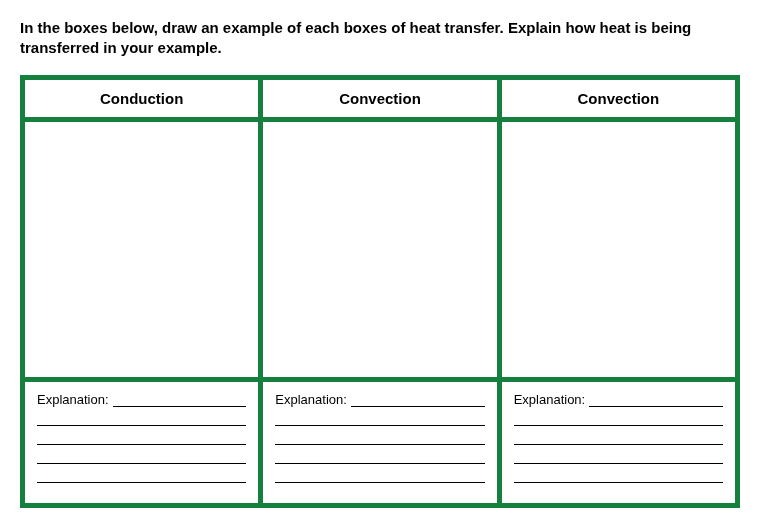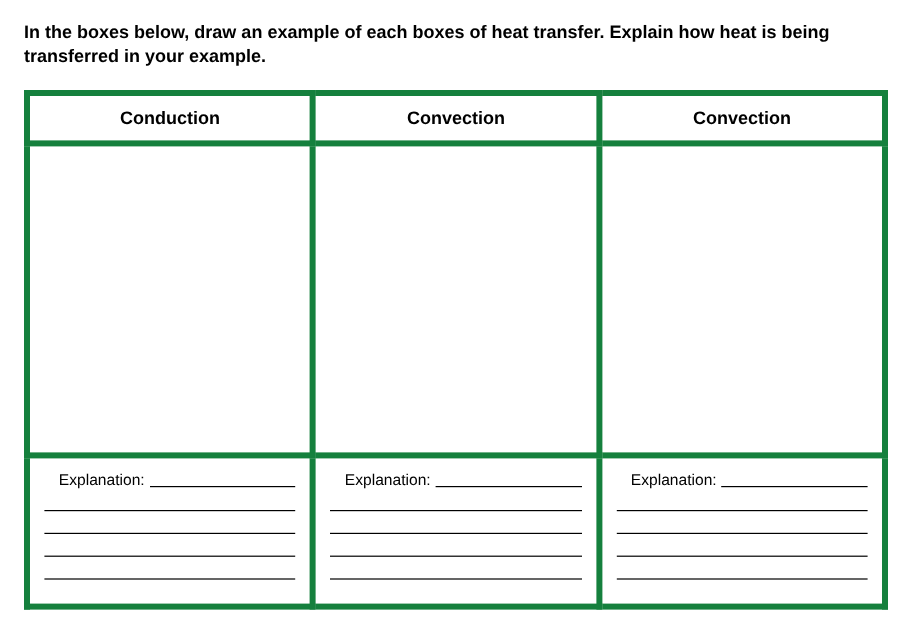--- a/index.html
+++ b/index.html
@@ -41,23 +41,22 @@
     .drawing-cell {
       height: 260px;
     }
     .explanation-cell {
       padding: 10px 12px 14px 12px;
       font-size: 13px;
       color: #000;
     }
     .explanation-label-line {
       display: flex;
-      align-items: center;
+      align-items: flex-end;
       margin-bottom: 6px;
-      margin-left: 12px;
     }
     .explanation-label {
       white-space: nowrap;
       margin-right: 4px;
     }
     .blank-line {
       flex: 1;
       border-bottom: 1px solid #000;
       height: 13px;
     }

